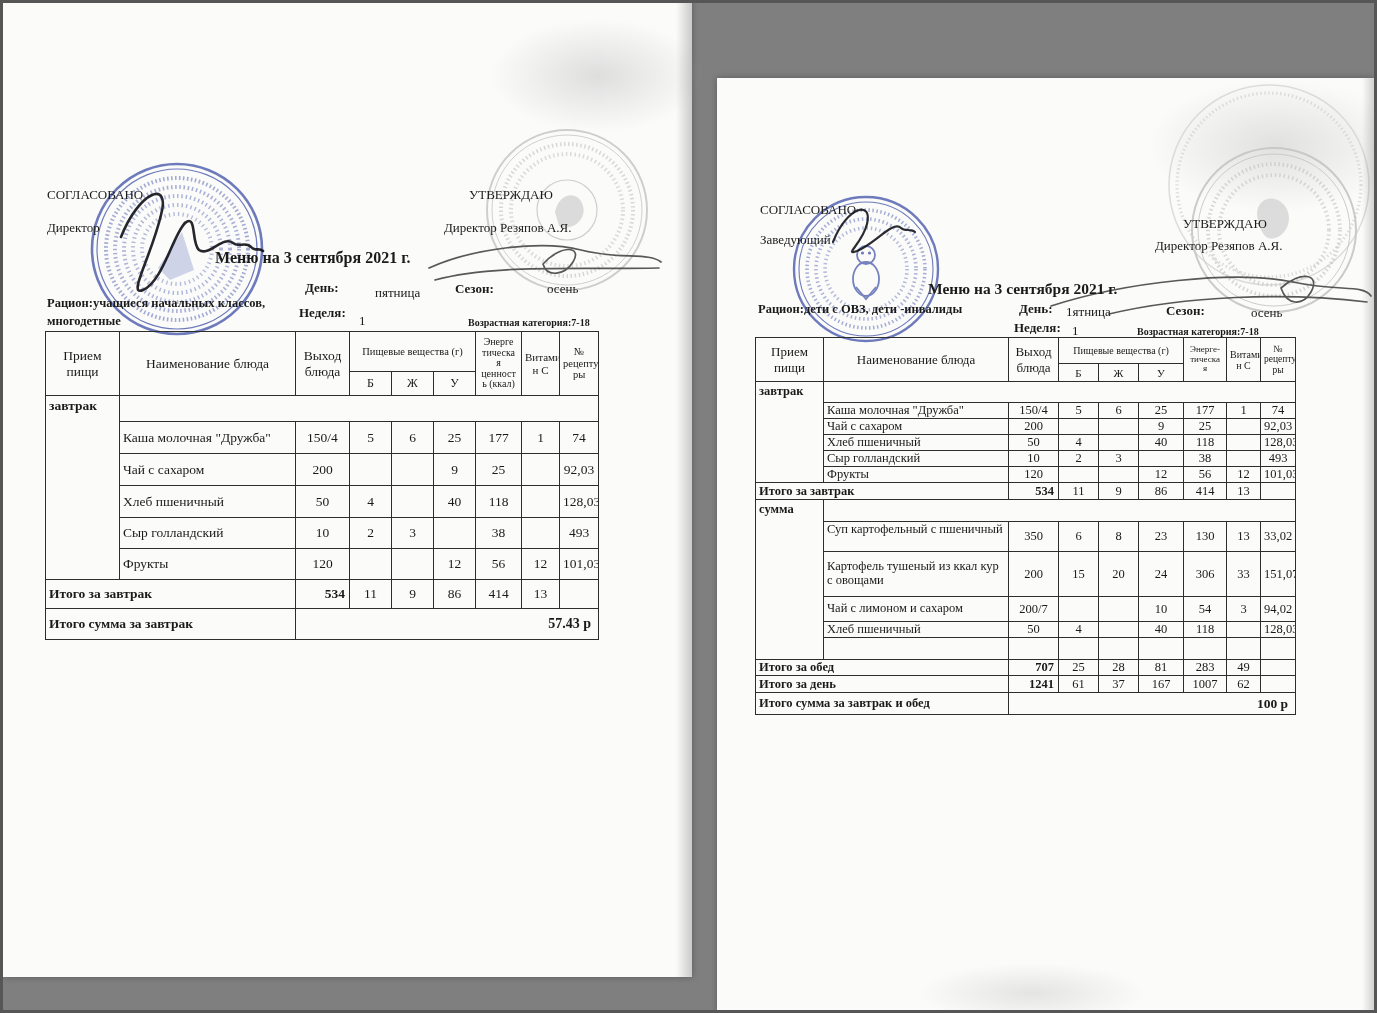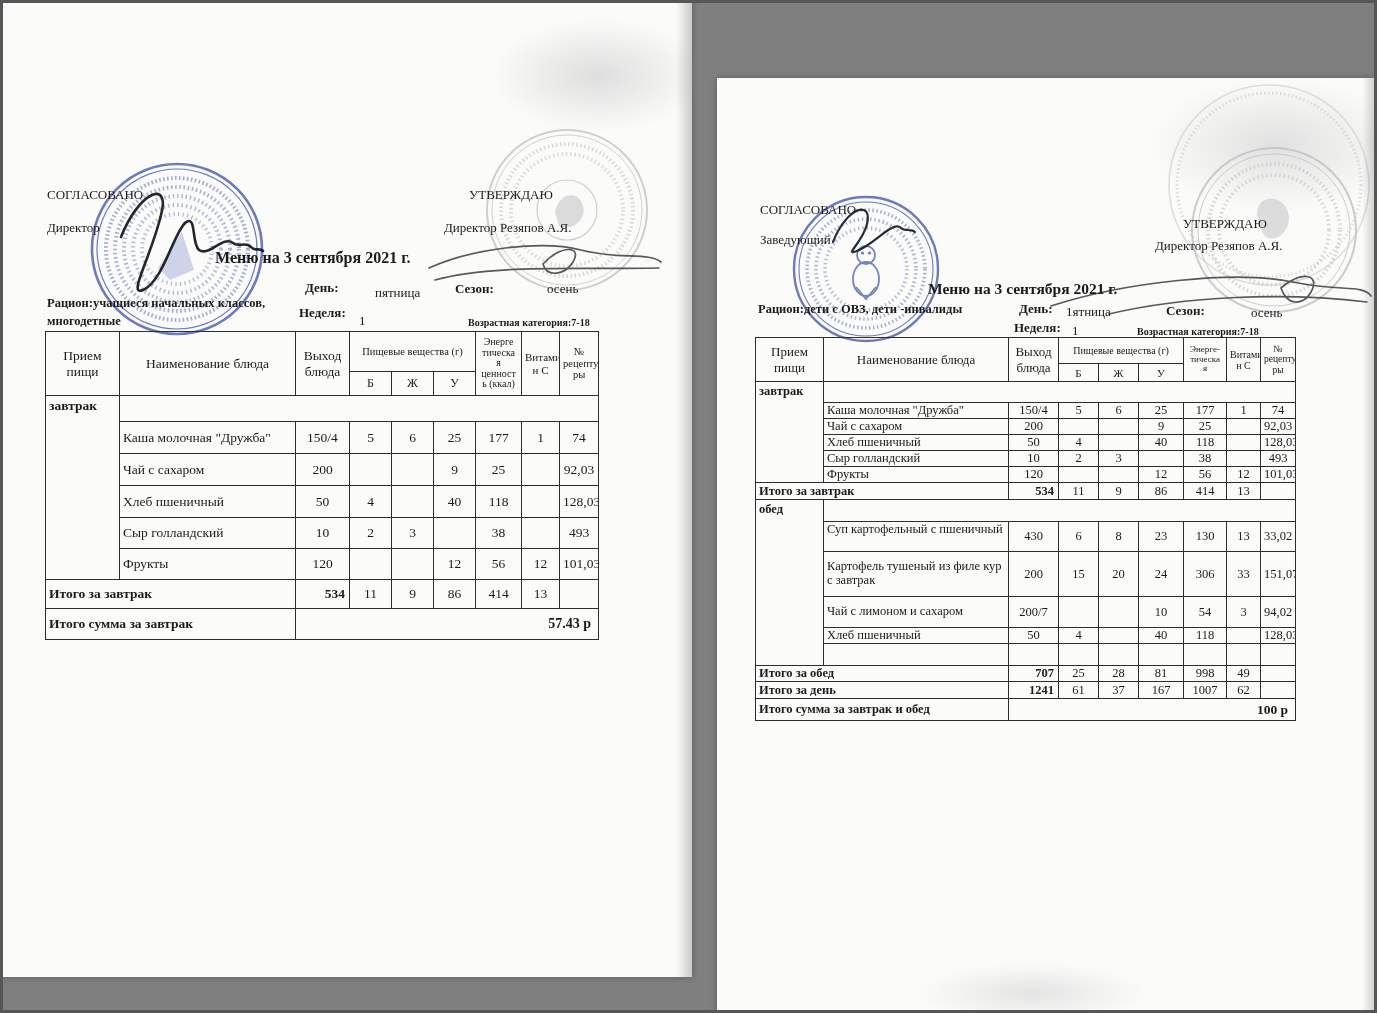--- a/index.html
+++ b/index.html
@@ -355,44 +355,44 @@
         <td colspan="2" class="tlabel">Итого за завтрак</td>
         <td class="outv">534</td>
         <td class="num">11</td>
         <td class="num">9</td>
         <td class="num">86</td>
         <td class="num">414</td>
         <td class="num">13</td>
         <td class="num"></td>
       </tr>
       <tr style="height:22px">
-        <td rowspan="6" class="sec">обед</td>
+        <td rowspan="6" class="sec">сумма</td>
         <td colspan="8"></td>
       </tr>
       <tr style="height:30px">
         <td class="dish vtop">Суп картофельный с пшеничный</td>
-        <td class="num">430</td>
+        <td class="num">350</td>
         <td class="num">6</td>
         <td class="num">8</td>
         <td class="num">23</td>
         <td class="num">130</td>
         <td class="num">13</td>
         <td class="num">33,02</td>
       </tr>
       <tr style="height:45px">
-        <td class="dish">Картофель тушеный из филе кур  с завтрак</td>
+        <td class="dish">Картофель тушеный из ккал кур  с овощами</td>
         <td class="num">200</td>
         <td class="num">15</td>
         <td class="num">20</td>
         <td class="num">24</td>
         <td class="num">306</td>
         <td class="num">33</td>
         <td class="num">151,07</td>
       </tr>
-      <tr style="height:31px">
+      <tr style="height:25px">
         <td class="dish">Чай с лимоном и сахаром</td>
         <td class="num">200/7</td>
         <td class="num"></td>
         <td class="num"></td>
         <td class="num">10</td>
         <td class="num">54</td>
         <td class="num">3</td>
         <td class="num">94,02</td>
       </tr>
       <tr style="height:16px">
@@ -414,21 +414,21 @@
         <td class="num"></td>
         <td class="num"></td>
         <td class="num"></td>
       </tr>
       <tr style="height:16px">
         <td colspan="2" class="tlabel">Итого за обед</td>
         <td class="outv">707</td>
         <td class="num">25</td>
         <td class="num">28</td>
         <td class="num">81</td>
-        <td class="num">998</td>
+        <td class="num">283</td>
         <td class="num">49</td>
         <td class="num"></td>
       </tr>
       <tr style="height:17px">
         <td colspan="2" class="tlabel">Итого за день</td>
         <td class="outv">1241</td>
         <td class="num">61</td>
         <td class="num">37</td>
         <td class="num">167</td>
         <td class="num">1007</td>

